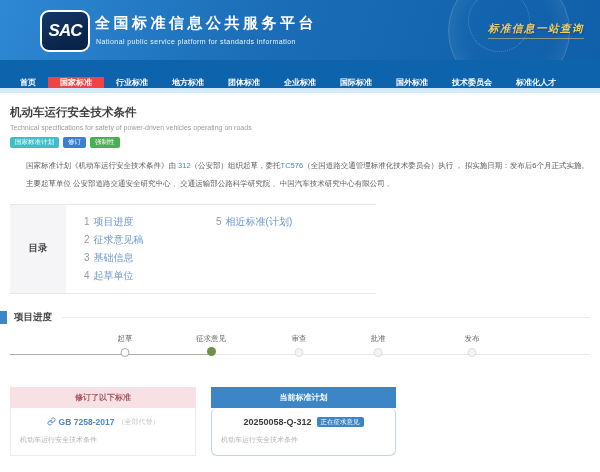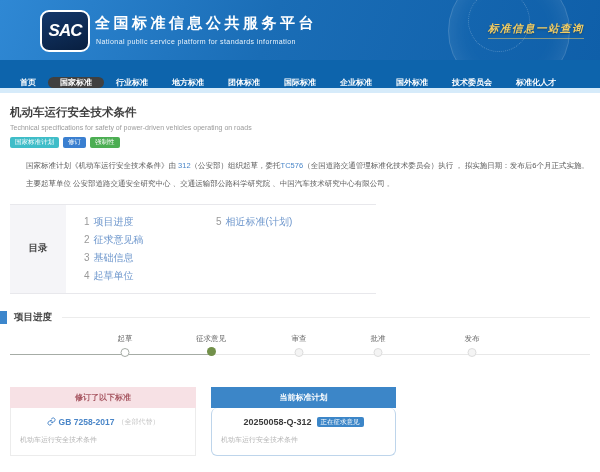--- a/index.html
+++ b/index.html
@@ -43,21 +43,21 @@
     color:#f3cd62; font-size:10.5px; font-weight:bold; font-style:italic;
     letter-spacing:1.5px; text-shadow:0 1px 2px rgba(0,0,0,0.35);
     border-bottom:1px solid rgba(243,205,98,0.5); padding-bottom:2px;
   }
   
   .nav { height:28px; background:#0d64ac; display:flex; align-items:flex-end; padding-left:8px; }
   .nav-item {
     color:#fff; font-size:8px; font-weight:bold; padding:0 12px;
     display:flex; align-items:center; cursor:pointer; white-space:nowrap;
   }
-  .nav-item.active { background:#404040;border-radius:6px; }
+  .nav-item.active { background:#ef4444; }
   .substrip { height:5px; background:#d6ebfa; }
   
   .content { padding:0 10px; }
   .std-title { margin-top:12px; font-size:11.5px; font-weight:bold; color:#3f3f3f; }
   .std-en { margin-top:4px; font-size:7px; color:#9b9b9b; }
   .badges { margin-top:6px; display:flex; gap:4px; }
   .badge { color:#fff; font-size:6.5px; padding:2px 5px; border-radius:2px; line-height:1; }
   .para { margin-top:11px; font-size:7.5px; line-height:13px; color:#5c5c5c; text-indent:16px; }
   .para2 { margin-top:5px; font-size:7.5px; line-height:13px; color:#5c5c5c; text-indent:16px; }
   .tlink { color:#4a86c8; cursor:pointer; }
@@ -128,22 +128,22 @@
   <div class="h-sub">National public service platform  for standards information</div>
   <div class="slogan">标准信息一站查询</div>
 </div>
 
 <div class="nav">
   <div class="nav-item">首页</div>
   <div class="nav-item active">国家标准</div>
   <div class="nav-item">行业标准</div>
   <div class="nav-item">地方标准</div>
   <div class="nav-item">团体标准</div>
+  <div class="nav-item">企业标准</div>
   <div class="nav-item">国际标准</div>
-  <div class="nav-item">企业标准</div>
   <div class="nav-item">国外标准</div>
   <div class="nav-item">技术委员会</div>
   <div class="nav-item">标准化人才</div>
 </div>
 <div class="substrip"></div>
 
 <div class="content">
   <div class="std-title">机动车运行安全技术条件</div>
   <div class="std-en">Technical specifications for safety of power-driven vehicles operating on roads</div>
   <div class="badges">

